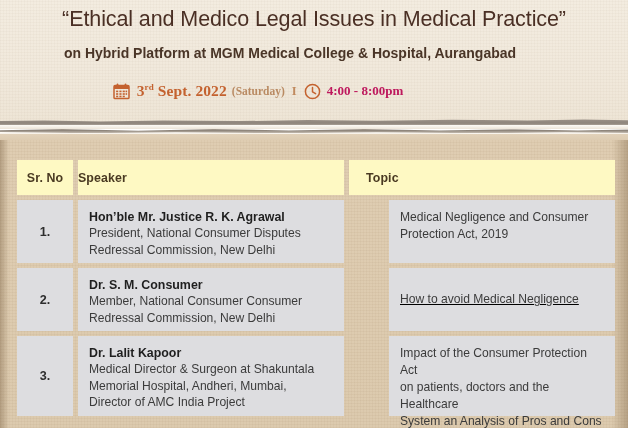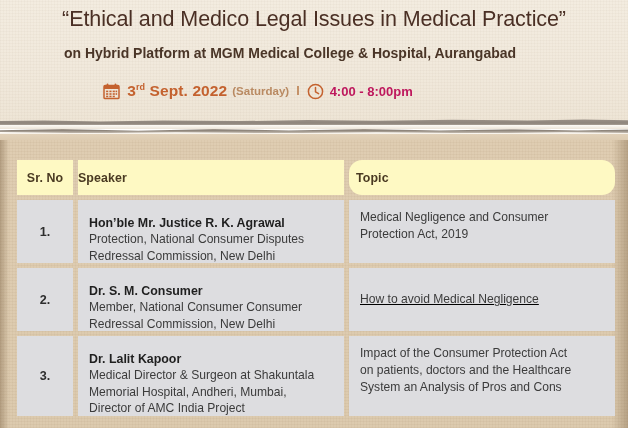--- a/index.html
+++ b/index.html
@@ -43,20 +43,21 @@
     font-size:14px; font-weight:bold;
     color:#4a3527;
     white-space:nowrap;
   }
 
   .meta-row {
     position:absolute; left:0; top:82px; width:516px;
     display:flex; align-items:center; justify-content:center;
     gap:5px;
     white-space:nowrap;
+    font-family:Liberation Serif, serif;
   }
   .meta-date {
     font-size:15.5px; font-weight:bold; color:#c4622f;
     letter-spacing:.1px;
   }
   .meta-date sup { font-size:9px; vertical-align:super; }
   .meta-day {
     font-size:11.5px; font-weight:bold; color:#b98a62;
   }
   .meta-sep {
@@ -143,34 +144,34 @@
     flex:1 1 auto;
   }
 
   .head .c-sr, .head .c-speaker, .head .c-topic {
     background:#fef9c3;
     height:35px;
     display:flex; align-items:center;text-align:center;
   }
   .head .c-sr { justify-content:center; }
   .head .c-speaker { }
-  .head .c-topic { padding-left:7px;border-radius:13px; }
+  .head .c-topic { padding-left:17px; }
   .head-label {
     font-size:12.4px; font-weight:bold; color:#4a3a22;
     letter-spacing:.1px;
   }
 
   .body .c-sr, .body .c-speaker, .body .c-topic {
     background:#dddde0;
   }
   .body .c-sr {
     justify-content:center;
   }
-  .body .c-speaker { padding:15px 10px 9px 11px; }
-  .body .c-topic   { padding:9px 10px 9px 11px; }
+  .body .c-speaker { padding:9px 10px 9px 11px; }
+  .body .c-topic   { padding:9px 10px 9px 11px;margin-left:40px; }
 
   .sr-num { font-size:12.6px; font-weight:bold; color:#2d2d2d; }
 
   .sp-name {
     font-size:12.4px; font-weight:bold; color:#1f1f1f;
     line-height:1.32;
   }
   .sp-desc {
     font-size:12.1px; color:#3b3b3b;
     line-height:1.36;
@@ -263,21 +264,21 @@
         <span class="head-label">Topic</span>
       </div>
     </div>
 
     <div class="trow body row-1">
       <div class="c-sr">
         <span class="sr-num">1.</span>
       </div>
       <div class="c-speaker">
         <div class="sp-name">Hon’ble Mr. Justice R. K. Agrawal</div>
-        <div class="sp-desc">Protection, National Consumer Disputes
+        <div class="sp-desc">President, National Consumer Disputes
 Redressal Commission, New Delhi</div>
       </div>
       <div class="c-topic">
         <div class="tp-text">Medical Negligence and Consumer
 Protection Act, 2019</div>
       </div>
     </div>
 
     <div class="trow body row-2">
       <div class="c-sr">

